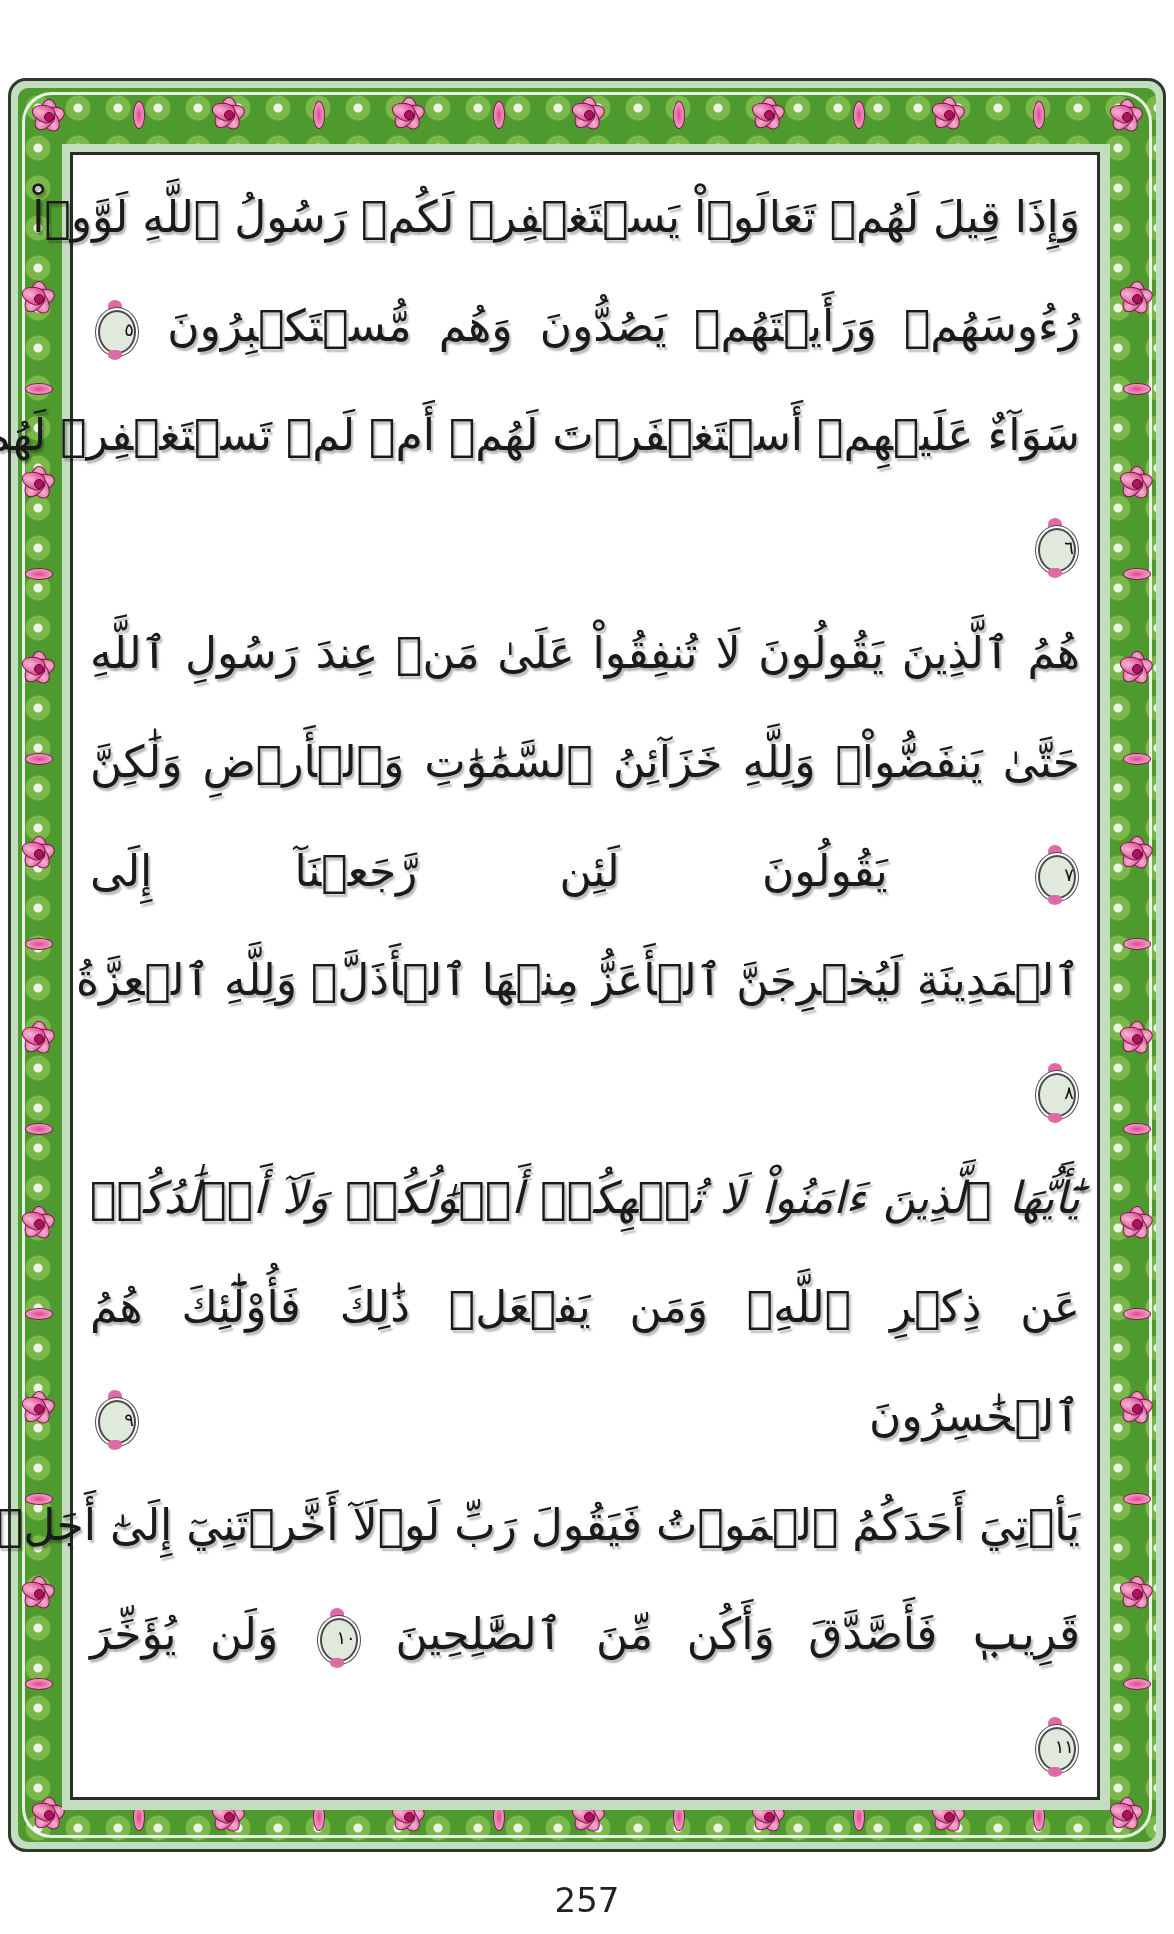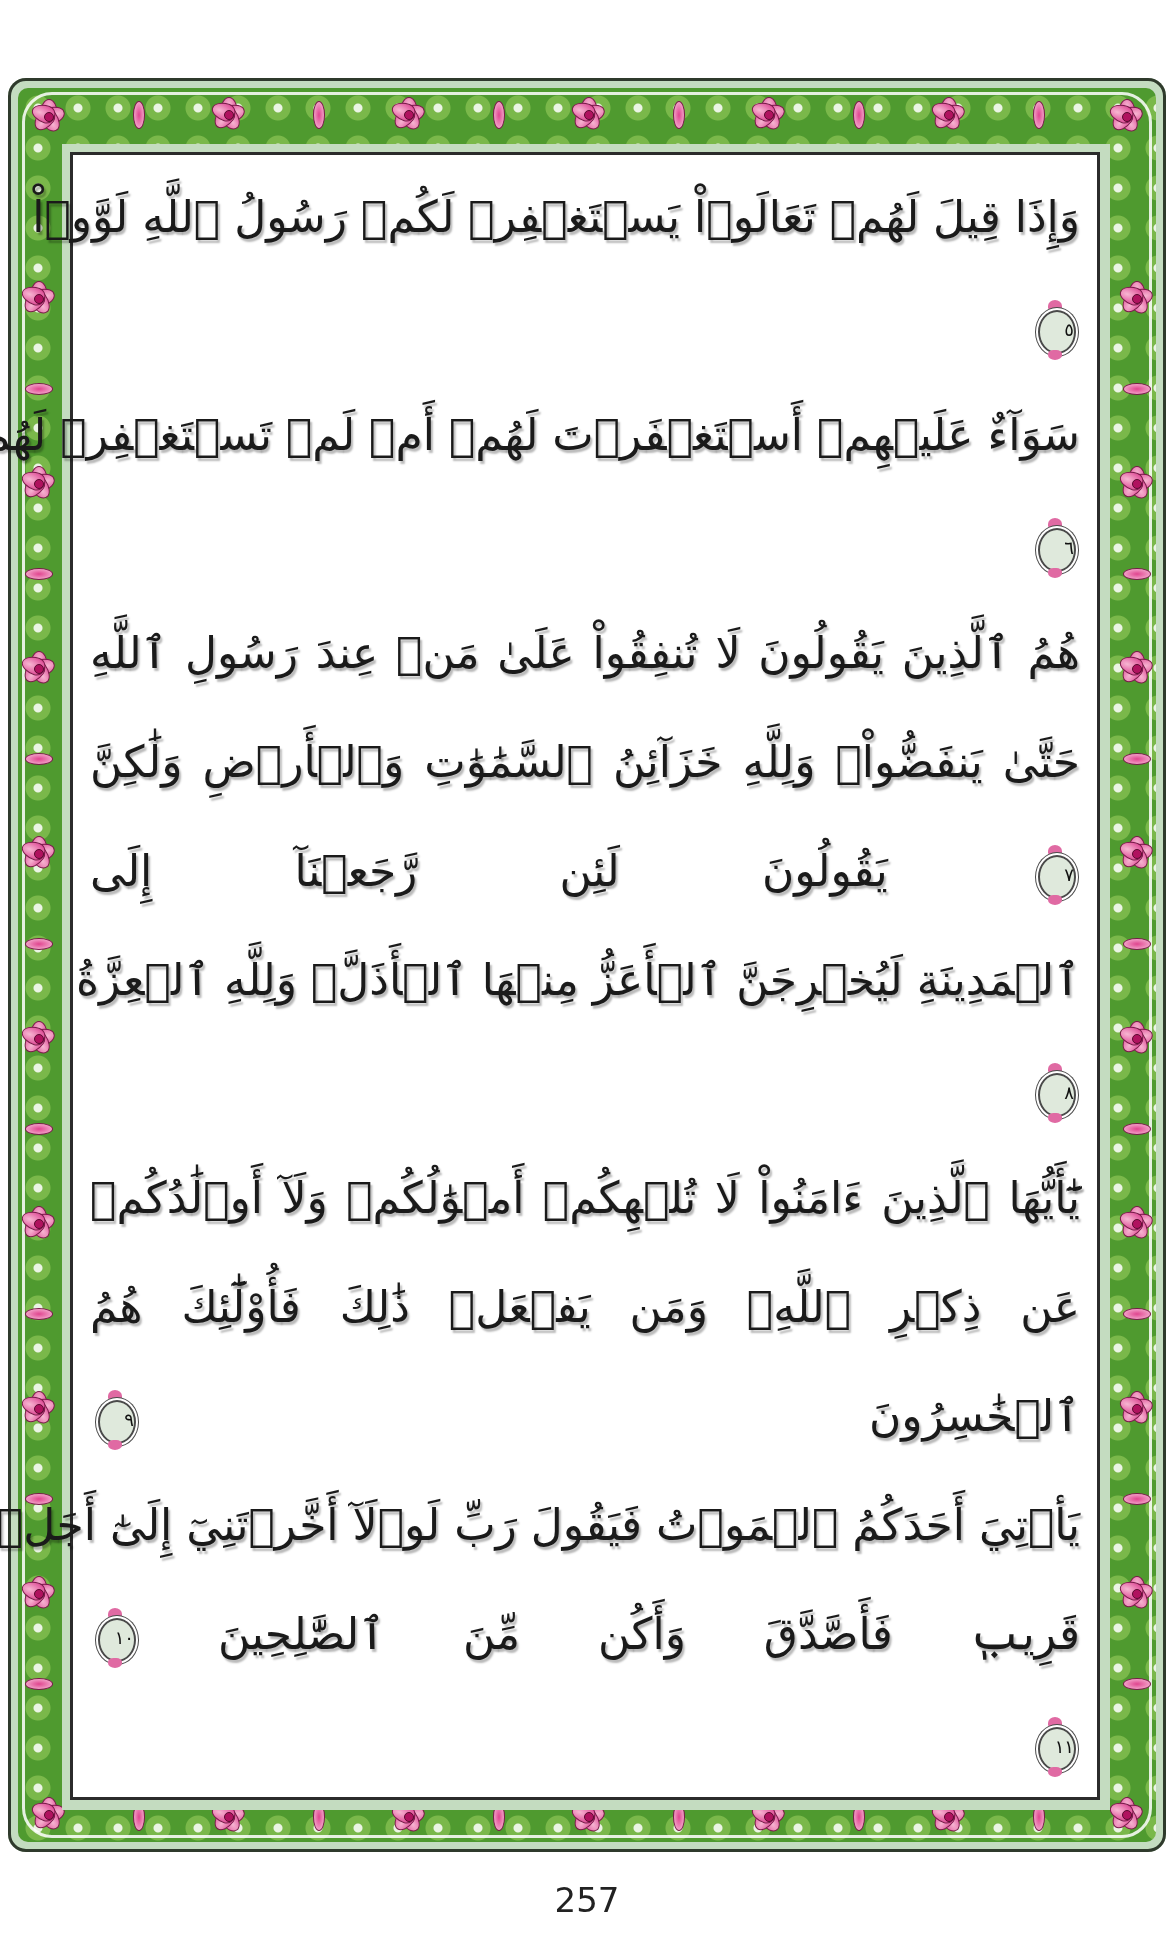--- a/index.html
+++ b/index.html
@@ -324,29 +324,29 @@
       <div class="bud h" style="left: 30px; top: 1605px;"></div>
       <div class="bud h" style="left: 1128px; top: 1605px;"></div>
     </div>
 </div>
 
 <div class="panel-band"></div>
 <div class="panel"></div>
 
 <div class="lines" id="lines">
     <div class="line" style="top: 0px;"><span>وَإِذَا قِيلَ لَهُمۡ تَعَالَوۡاْ يَسۡتَغۡفِرۡ لَكُمۡ رَسُولُ ٱللَّهِ لَوَّوۡاْ</span></div>
-    <div class="line" style="top: 109px;"> <span class="ayah"><span class="top"></span><span class="ring"></span><span class="num">٥</span><span class="bot"></span></span></div>
+    <div class="line" style="top: 109px;"><span>رُءُوسَهُمۡ وَرَأَيۡتَهُمۡ يَصُدُّونَ وَهُم مُّسۡتَكۡبِرُونَ</span> <span class="ayah"><span class="top"></span><span class="ring"></span><span class="num">٥</span><span class="bot"></span></span></div>
     <div class="line" style="top: 218px;"><span>سَوَآءٌ عَلَيۡهِمۡ أَسۡتَغۡفَرۡتَ لَهُمۡ أَمۡ لَمۡ تَسۡتَغۡفِرۡ لَهُمۡ لَن</span></div>
     <div class="line" style="top: 327px;"> <span class="ayah"><span class="top"></span><span class="ring"></span><span class="num">٦</span><span class="bot"></span></span></div>
     <div class="line" style="top: 436px;"><span>هُمُ ٱلَّذِينَ يَقُولُونَ لَا تُنفِقُواْ عَلَىٰ مَنۡ عِندَ رَسُولِ ٱللَّهِ</span></div>
     <div class="line" style="top: 545px;"><span>حَتَّىٰ يَنفَضُّواْۗ وَلِلَّهِ خَزَآئِنُ ٱلسَّمَٰوَٰتِ وَٱلۡأَرۡضِ وَلَٰكِنَّ</span></div>
     <div class="line" style="top: 654px;"> <span class="ayah"><span class="top"></span><span class="ring"></span><span class="num">٧</span><span class="bot"></span></span> <span>يَقُولُونَ لَئِن رَّجَعۡنَآ إِلَى</span></div>
     <div class="line" style="top: 763px;"><span>ٱلۡمَدِينَةِ لَيُخۡرِجَنَّ ٱلۡأَعَزُّ مِنۡهَا ٱلۡأَذَلَّۚ وَلِلَّهِ ٱلۡعِزَّةُ</span></div>
     <div class="line" style="top: 872px;"> <span class="ayah"><span class="top"></span><span class="ring"></span><span class="num">٨</span><span class="bot"></span></span></div>
-    <div class="line" style="top: 981px;"><span>يَٰٓأَيُّهَا ٱلَّذِينَ ءَامَنُواْ لَا تُلۡهِكُمۡ أَمۡوَٰلُكُمۡ وَلَآ أَوۡلَٰدُكُمۡ</span></div>
+    <div class="line" style="top: 981px; font-style: italic;"><span>يَٰٓأَيُّهَا ٱلَّذِينَ ءَامَنُواْ لَا تُلۡهِكُمۡ أَمۡوَٰلُكُمۡ وَلَآ أَوۡلَٰدُكُمۡ</span></div>
     <div class="line" style="top: 1090px;"><span>عَن ذِكۡرِ ٱللَّهِۚ وَمَن يَفۡعَلۡ ذَٰلِكَ فَأُوْلَٰٓئِكَ هُمُ</span></div>
     <div class="line" style="top: 1199px;"><span>ٱلۡخَٰسِرُونَ</span> <span class="ayah"><span class="top"></span><span class="ring"></span><span class="num">٩</span><span class="bot"></span></span> </div>
     <div class="line" style="top: 1308px;"><span>يَأۡتِيَ أَحَدَكُمُ ٱلۡمَوۡتُ فَيَقُولَ رَبِّ لَوۡلَآ أَخَّرۡتَنِيٓ إِلَىٰٓ أَجَلٖ</span></div>
-    <div class="line" style="top: 1417px;"><span>قَرِيبٖ فَأَصَّدَّقَ وَأَكُن مِّنَ ٱلصَّٰلِحِينَ</span> <span class="ayah"><span class="top"></span><span class="ring"></span><span class="num">١٠</span><span class="bot"></span></span> </div>
+    <div class="line" style="top: 1417px;"><span>قَرِيبٖ فَأَصَّدَّقَ وَأَكُن مِّنَ ٱلصَّٰلِحِينَ</span> <span class="ayah"><span class="top"></span><span class="ring"></span><span class="num">١٠</span><span class="bot"></span></span> <span>وَلَن يُؤَخِّرَ</span></div>
     <div class="line" style="top: 1526px;"> <span class="ayah"><span class="top"></span><span class="ring"></span><span class="num">١١</span><span class="bot"></span></span></div>
   </div>
 
 <div class="page-num">257</div>
 
 </body></html>

